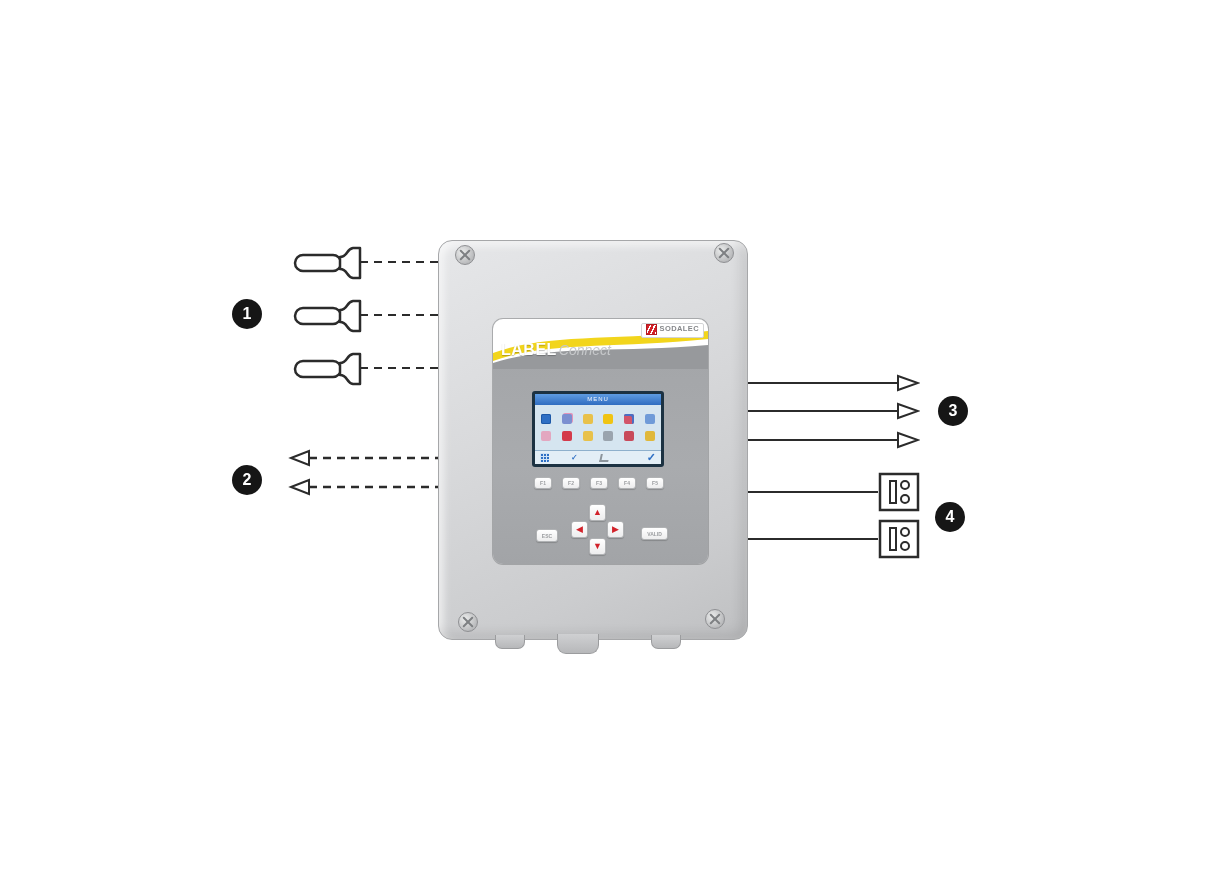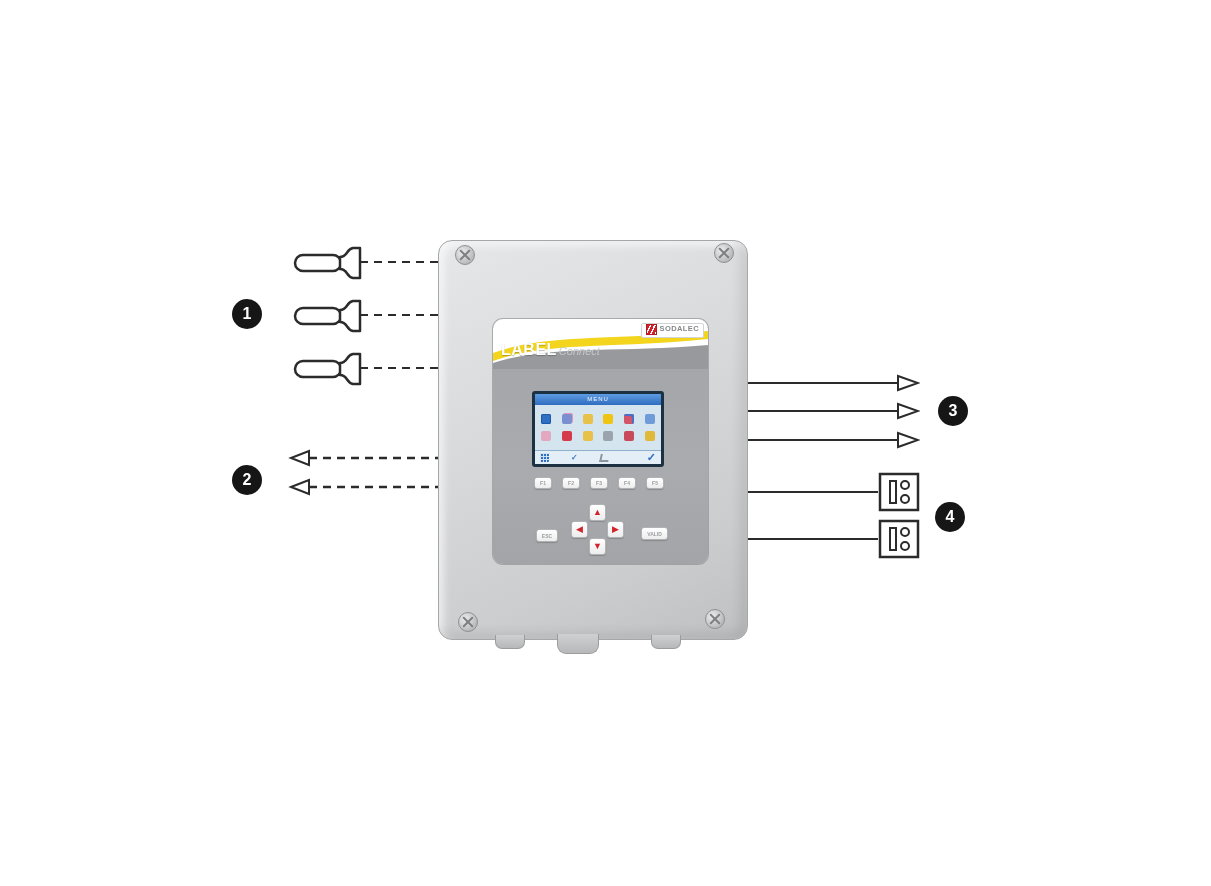--- a/index.html
+++ b/index.html
@@ -37,21 +37,21 @@
     background:linear-gradient(180deg,#a2a4a7 0%,#a9abae 60%,#a2a4a7 100%);
     border-radius:10px;overflow:hidden;
     box-shadow:0 0 0 1px rgba(125,127,130,0.55);
   }
   .band{left:0;top:0;width:215px;height:50px;}
   .brand-text{left:8px;top:22px;white-space:nowrap;}
   .brand-main{
     font-weight:bold;font-size:16px;color:#ffffff;
     letter-spacing:0.5px;text-shadow:0 1px 1px rgba(0,0,0,0.25);
   }
-  .brand-suffix{font-style:italic;font-size:11px;color:#c6c8ca;margin-left:2px;}
+  .brand-suffix{font-style:italic;font-size:14px;color:#c6c8ca;margin-left:2px;}
   .logo{
     right:4px;top:4px;height:13px;padding:0 4px;display:flex;align-items:flex-start;gap:3px;
     background:#ffffff;border:1px solid #d2d3d5;border-radius:2px;
   }
   .logo-mark{
     width:9px;height:9px;
     background:repeating-linear-gradient(115deg,#d42028 0 2.5px,#ffffff 2.5px 4px);
     border:0.5px solid #b41a20;
   }
   .logo-text{font-size:7.5px;font-weight:bold;color:#85878a;letter-spacing:0.4px;}

